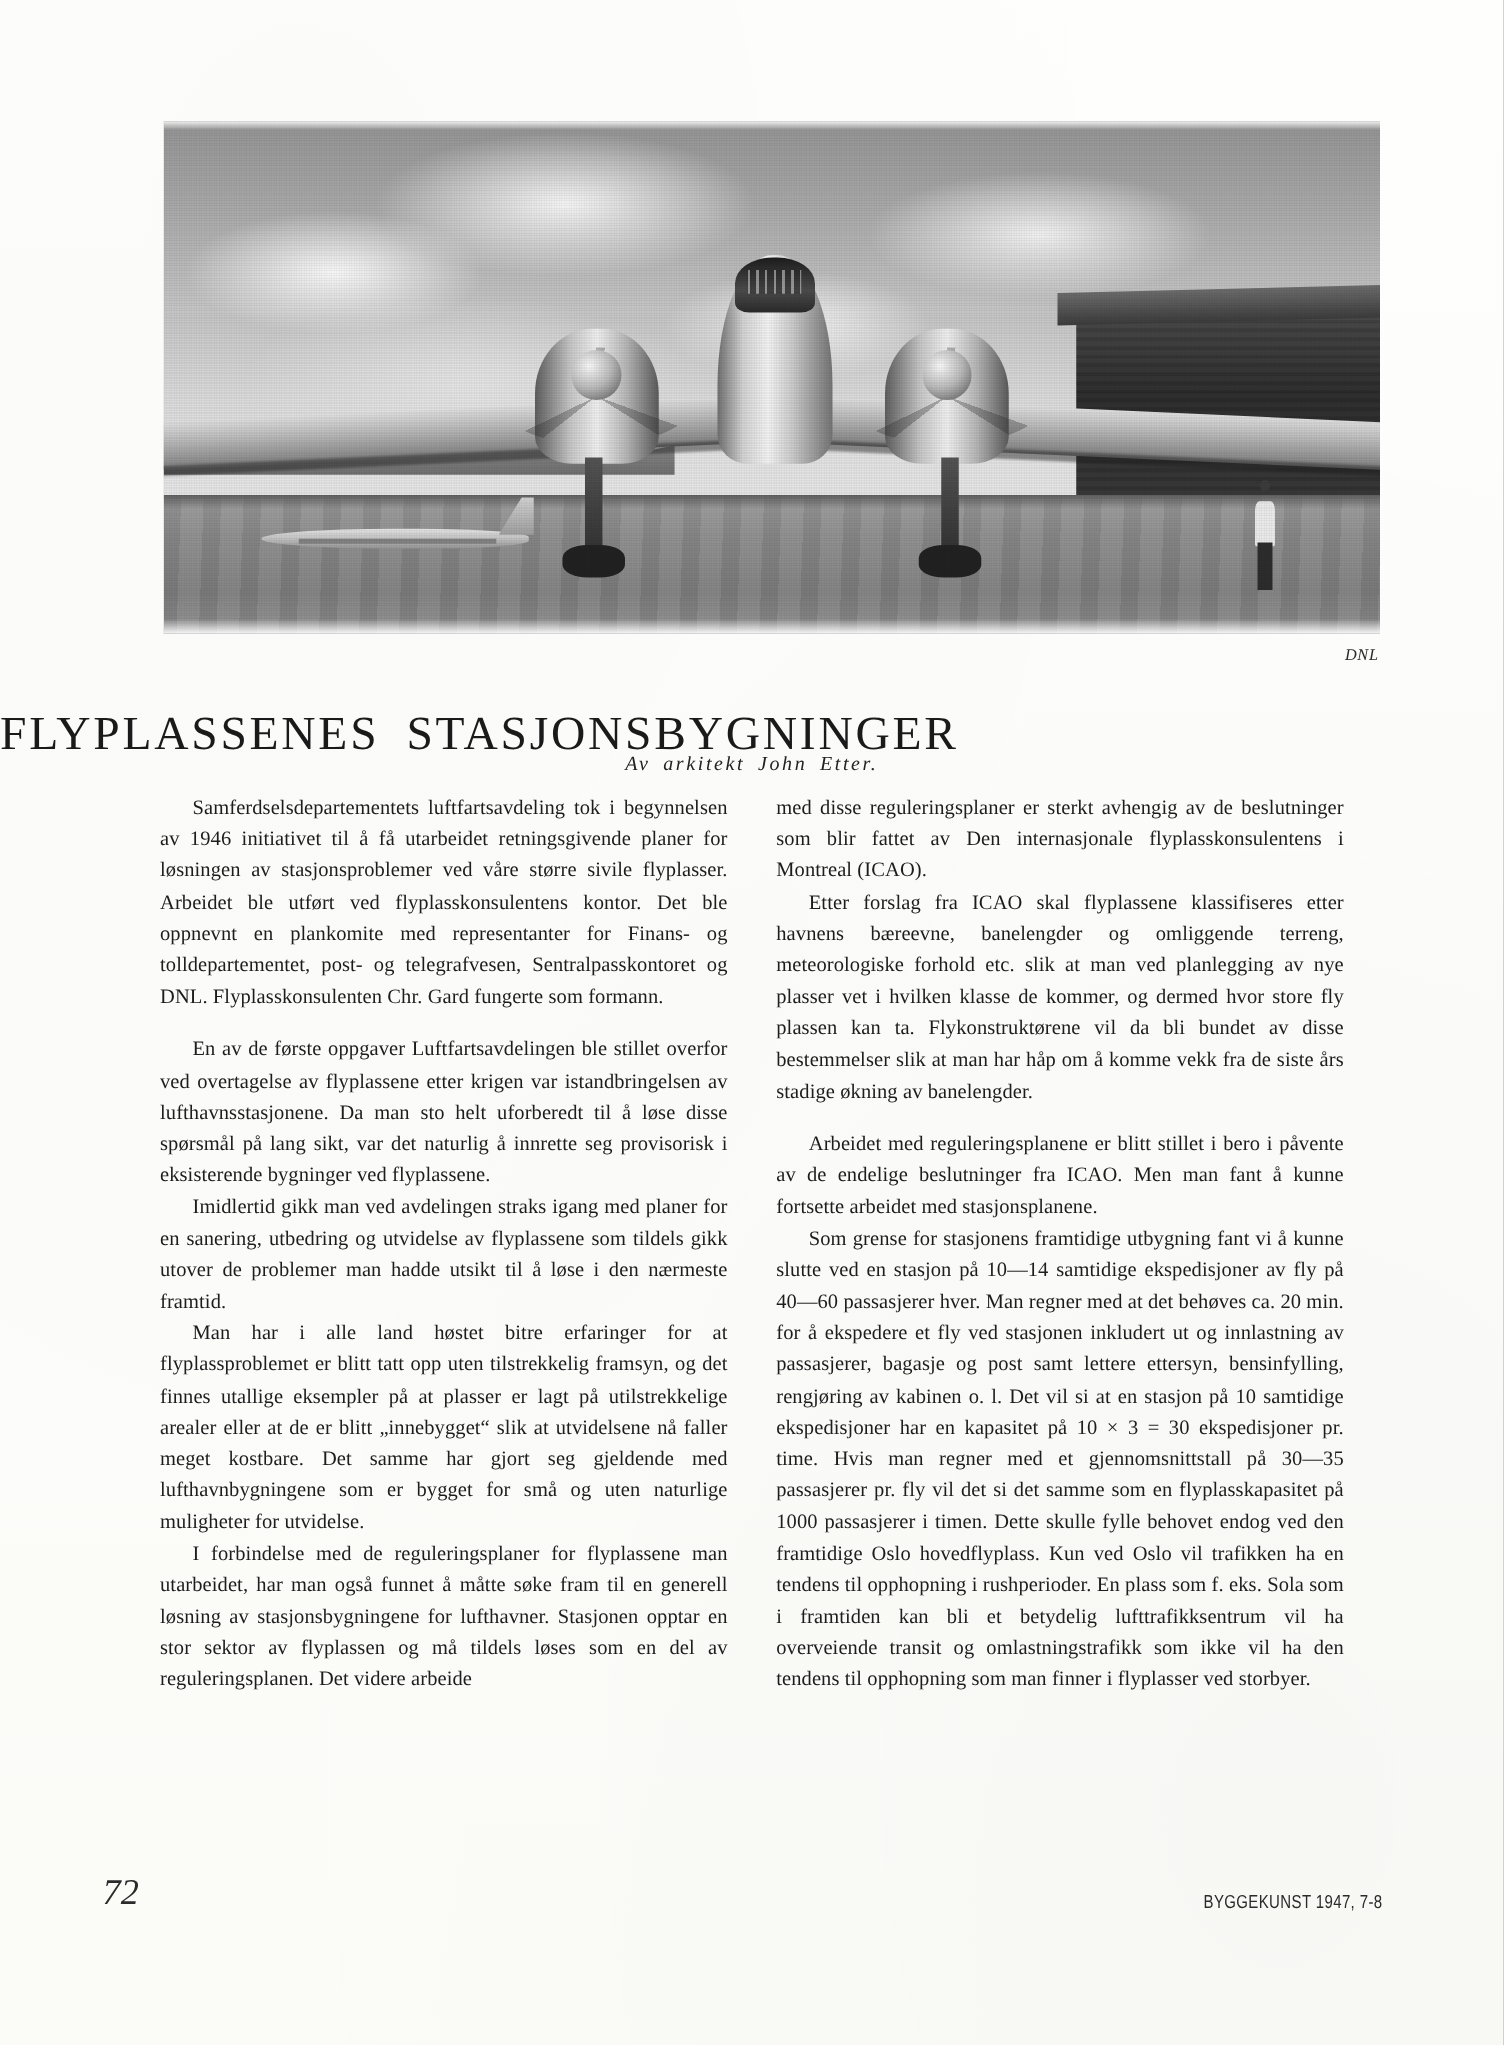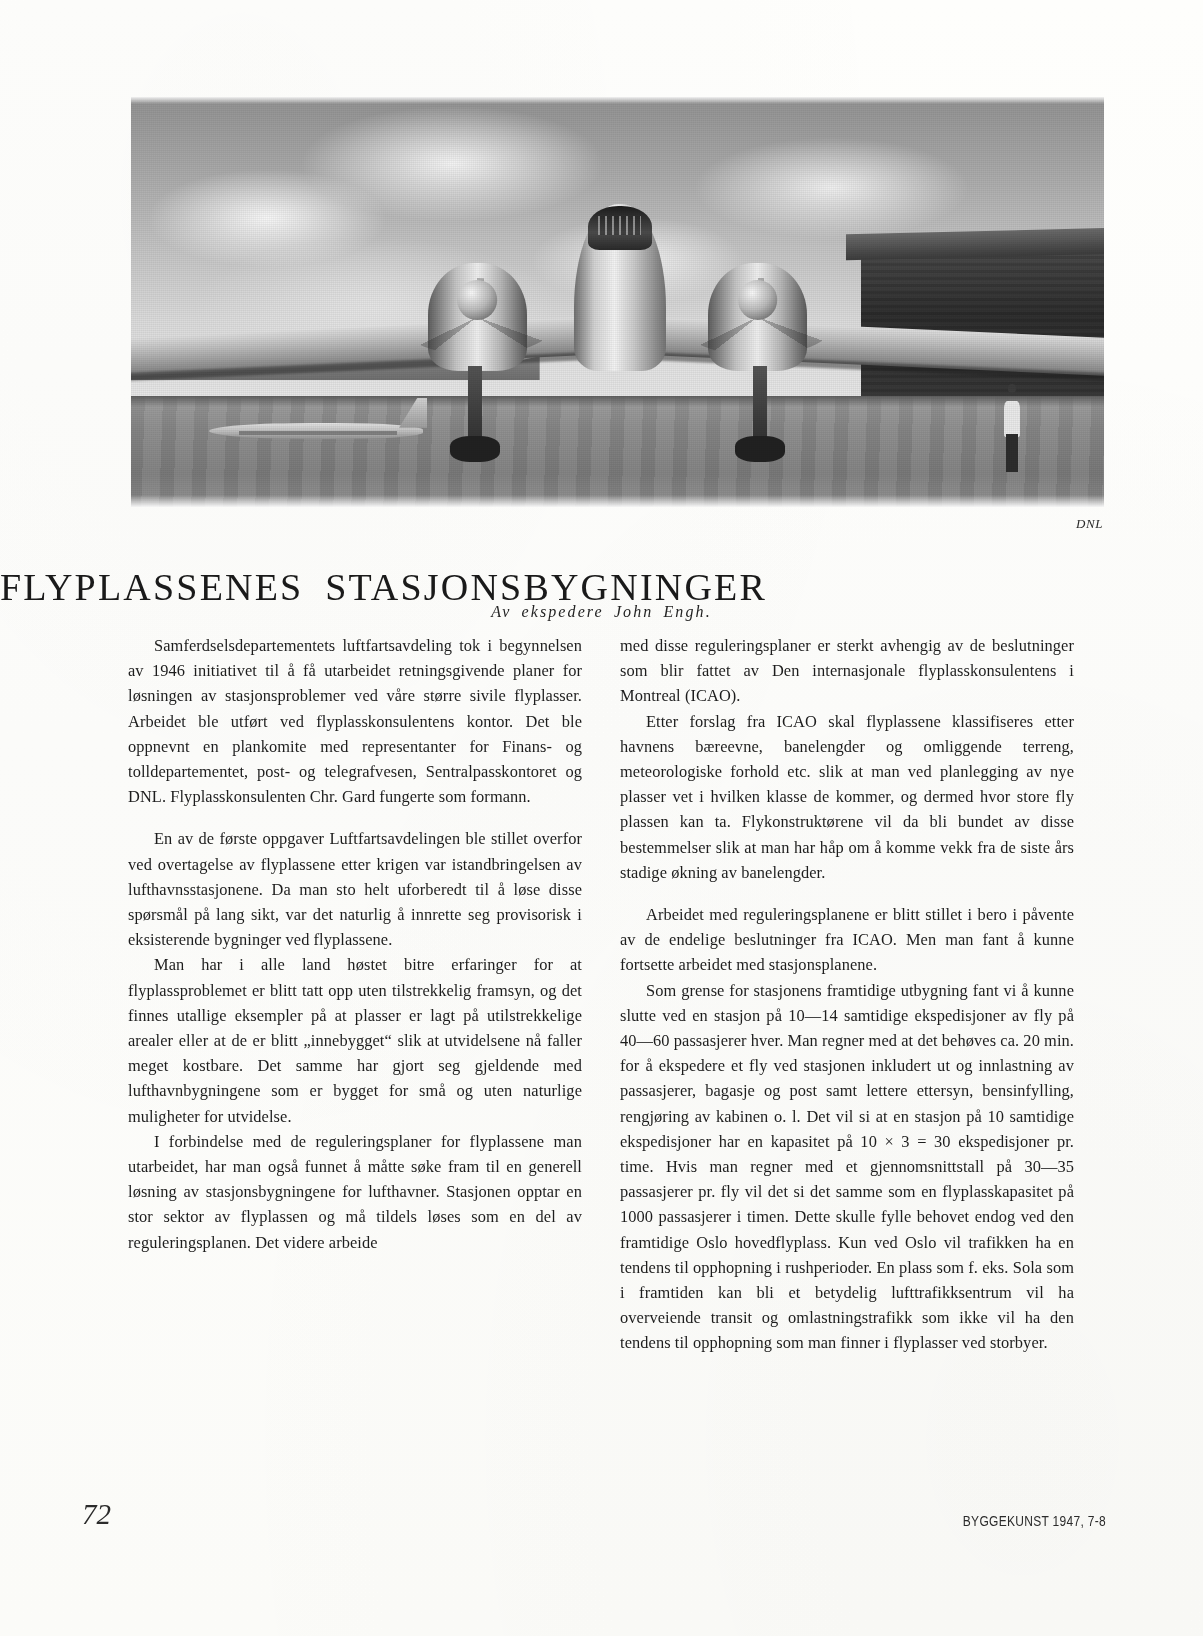--- a/index.html
+++ b/index.html
@@ -314,20 +314,21 @@
   }
 
   
   .columns {
     position: absolute;
     left: 128px;
     top: 633px;
     width: 947px;
     display: flex;
     gap: 38px;
+    justify-content: space-between;
   }
   .col {
     width: 454px;
   }
   .col p {
     margin: 0;
     font-size: 16.4px;
     line-height: 25.2px;
     text-align: justify;
     text-justify: inter-word;
@@ -410,26 +411,27 @@
 
       <div class="halftone"></div>
       <div class="photo-fade-top"></div>
       <div class="photo-fade-bottom"></div>
     </div>
   </div>
 
   <div class="photo-credit">DNL</div>
 
   <h1 class="article-title">FLYPLASSENES STASJONSBYGNINGER</h1>
-  <div class="article-subtitle">Av ekspedere John Engh.</div>
+  <div class="article-subtitle">Av arkitekt John Etter.</div>
 
   <div class="columns">
     <div class="col">
       <p class="indent">Samferdselsdepartementets luftfartsavdeling tok i begynnelsen av 1946 initiativet til å få utarbeidet retningsgivende planer for løsningen av stasjonsproblemer ved våre større sivile flyplasser. Arbeidet ble utført ved flyplasskonsulentens kontor. Det ble oppnevnt en plankomite med representanter for Finans- og tolldepartementet, post- og telegrafvesen, Sentralpasskontoret og DNL. Flyplasskonsulenten Chr. Gard fungerte som formann.</p>
       <p class="indent para-gap">En av de første oppgaver Luftfartsavdelingen ble stillet overfor ved overtagelse av flyplassene etter krigen var istandbringelsen av lufthavnsstasjonene. Da man sto helt uforberedt til å løse disse spørsmål på lang sikt, var det naturlig å innrette seg provisorisk i eksisterende bygninger ved flyplassene.</p>
+      <p class="indent">Imidlertid gikk man ved avdelingen straks igang med planer for en sanering, utbedring og utvidelse av flyplassene som tildels gikk utover de problemer man hadde utsikt til å løse i den nærmeste framtid.</p>
       <p class="indent">Man har i alle land høstet bitre erfaringer for at flyplassproblemet er blitt tatt opp uten tilstrekkelig framsyn, og det finnes utallige eksempler på at plasser er lagt på utilstrekkelige arealer eller at de er blitt „innebygget“ slik at utvidelsene nå faller meget kostbare. Det samme har gjort seg gjeldende med lufthavnbygningene som er bygget for små og uten naturlige muligheter for utvidelse.</p>
       <p class="indent">I forbindelse med de reguleringsplaner for flyplassene man utarbeidet, har man også funnet å måtte søke fram til en generell løsning av stasjonsbygningene for lufthavner. Stasjonen opptar en stor sektor av flyplassen og må tildels løses som en del av reguleringsplanen. Det videre arbeide</p>
     </div>
     <div class="col">
       <p>med disse reguleringsplaner er sterkt avhengig av de beslutninger som blir fattet av Den internasjonale flyplasskonsulentens i Montreal (ICAO).</p>
       <p class="indent">Etter forslag fra ICAO skal flyplassene klassifiseres etter havnens bæreevne, banelengder og omliggende terreng, meteorologiske forhold etc. slik at man ved planlegging av nye plasser vet i hvilken klasse de kommer, og dermed hvor store fly plassen kan ta. Flykonstruktørene vil da bli bundet av disse bestemmelser slik at man har håp om å komme vekk fra de siste års stadige økning av banelengder.</p>
       <p class="indent para-gap">Arbeidet med reguleringsplanene er blitt stillet i bero i påvente av de endelige beslutninger fra ICAO. Men man fant å kunne fortsette arbeidet med stasjonsplanene.</p>
       <p class="indent">Som grense for stasjonens framtidige utbygning fant vi å kunne slutte ved en stasjon på 10—14 samtidige ekspedisjoner av fly på 40—60 passasjerer hver. Man regner med at det behøves ca. 20 min. for å ekspedere et fly ved stasjonen inkludert ut og innlastning av passasjerer, bagasje og post samt lettere ettersyn, bensinfylling, rengjøring av kabinen o. l. Det vil si at en stasjon på 10 samtidige ekspedisjoner har en kapasitet på 10 × 3 = 30 ekspedisjoner pr. time. Hvis man regner med et gjennomsnittstall på 30—35 passasjerer pr. fly vil det si det samme som en flyplasskapasitet på 1000 passasjerer i timen. Dette skulle fylle behovet endog ved den framtidige Oslo hovedflyplass. Kun ved Oslo vil trafikken ha en tendens til opphopning i rushperioder. En plass som f. eks. Sola som i framtiden kan bli et betydelig lufttrafikksentrum vil ha overveiende transit og omlastningstrafikk som ikke vil ha den tendens til opphopning som man finner i flyplasser ved storbyer.</p>
     </div>
   </div>

